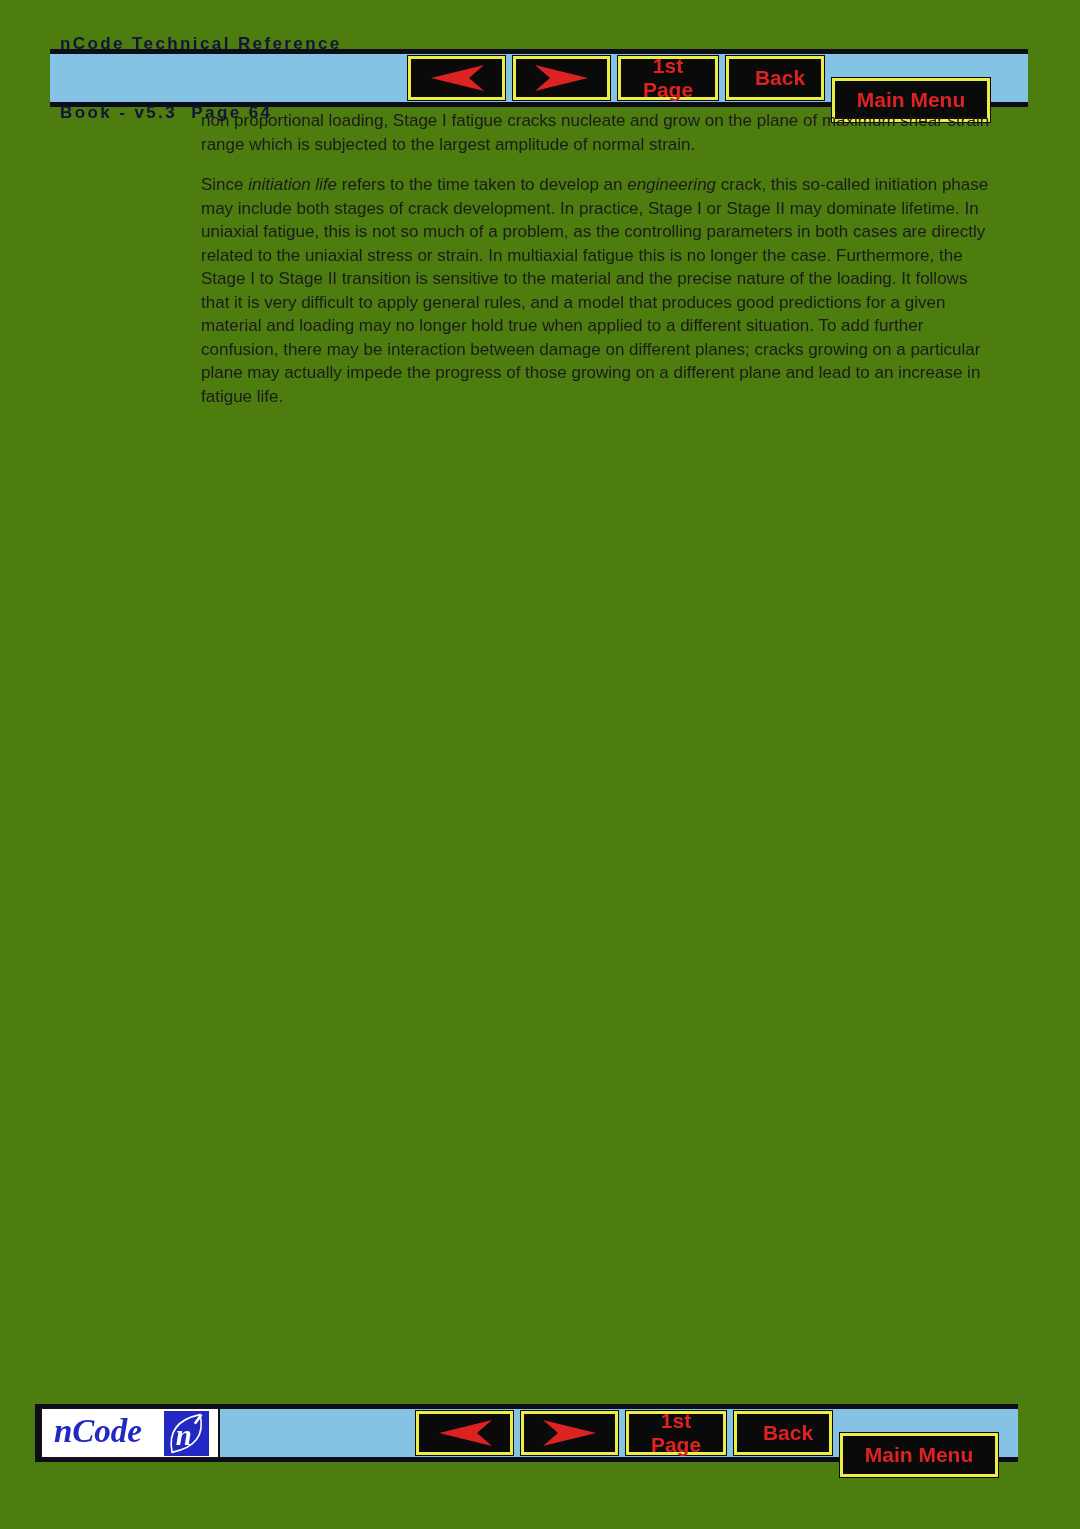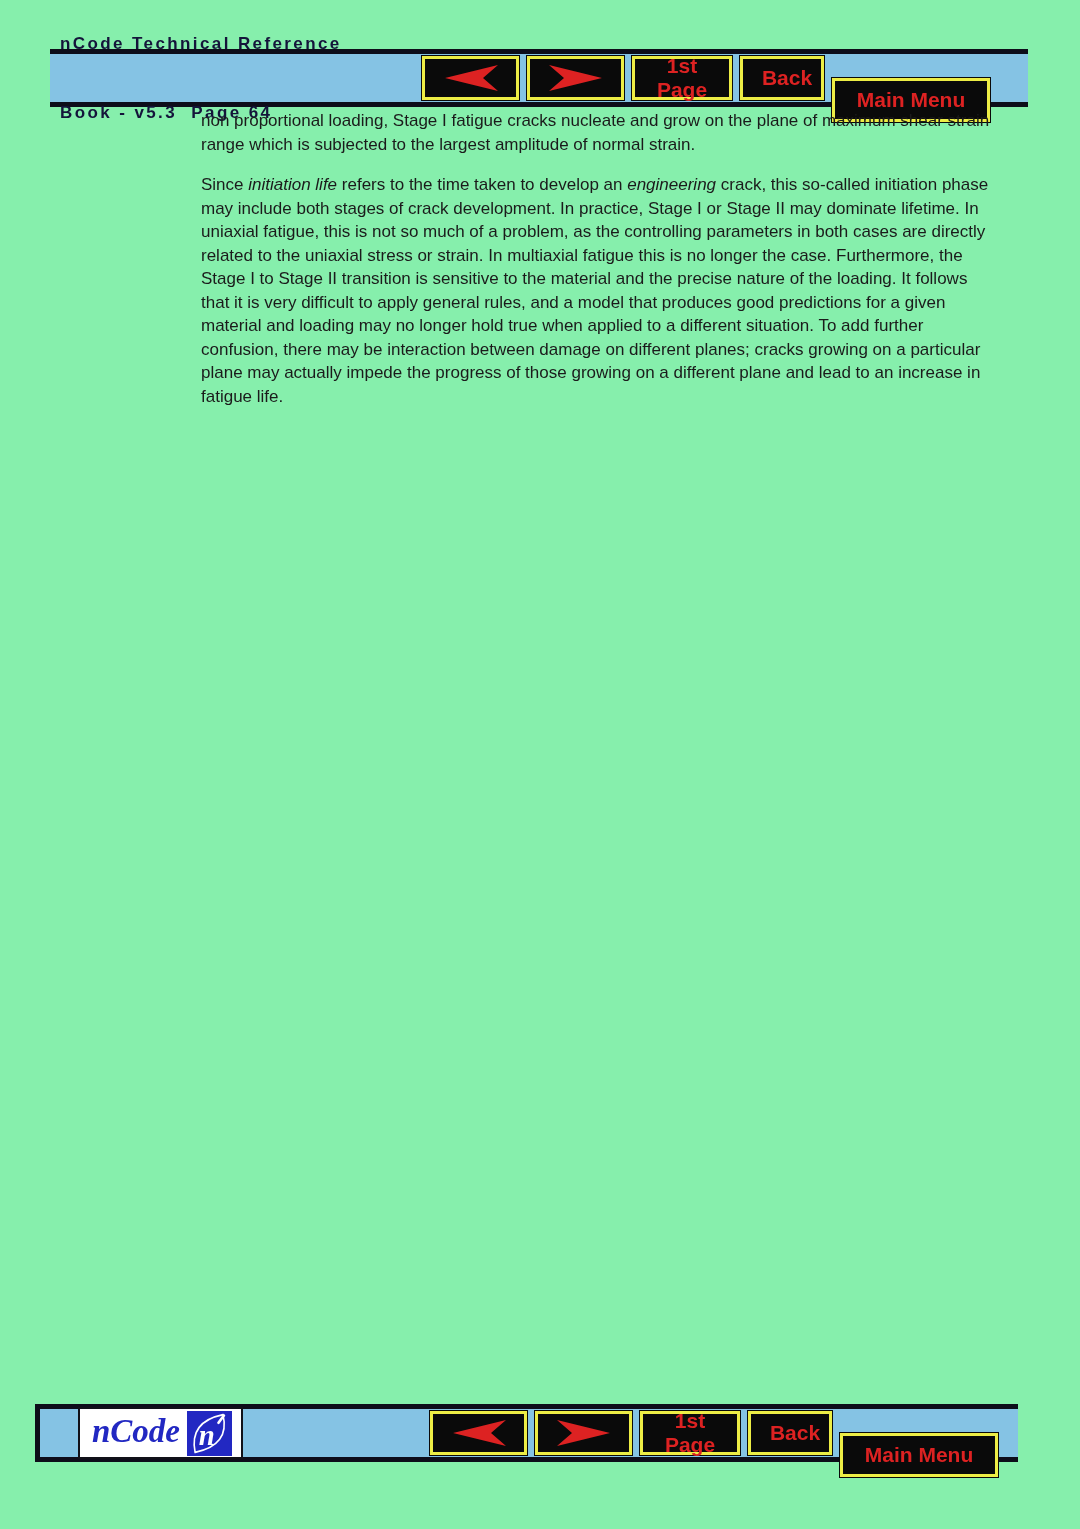--- a/index.html
+++ b/index.html
@@ -1,20 +1,20 @@
 <!DOCTYPE html>
 <html><head>
 <meta charset="utf-8">
 <style>
   html, body { margin: 0; padding: 0; background: #ffffff; }
   .page {
     position: relative;
     width: 1080px;
     height: 1529px;
-    background: #86efac;
+    background: #4d7c0f;
     font-family: "Liberation Sans", sans-serif;
     overflow: hidden;
   }
 
   
   .bar {
     position: absolute;
     box-sizing: border-box;
     background: #85C3E4;
     border-top: 5px solid #0D0D1A;
@@ -65,47 +65,46 @@
     font-weight: bold;
     font-size: 21px;
     display: flex;
     align-items: center;
     justify-content: center;
     padding: 0 6px;
     cursor: pointer;
   }
   .nav-btn.arrow      { width: 97px; }
   .nav-btn.first-page { width: 100px; }
-  .nav-btn.back       { width: 84px; padding-left: 16px; }
+  .nav-btn.back       { width: 98px; padding-left: 16px; }
   .nav-btn.main-menu  { width: 158px; margin-top: 43px; }
   .arrow-svg { display: block; }
 
   
   .content {
     position: absolute;
     left: 201px;
     top: 109px;
     width: 797px;
     color: #1B1B1B;
     font-size: 17px;
     line-height: 23.5px;
   }
   .content p { margin: 0 0 17px 0; }
 
   
   .logo-box {
     box-sizing: border-box;
-    margin-left: 38px;
     height: 52px;
     background: #ffffff;
     border: 2px solid #111118;
     display: flex;
     align-items: center;
     padding: 0 9px 0 12px;
-    gap: 7px;
+    gap: 22px;
   }
   .logo-text {
     font-family: "Liberation Serif", serif;
     font-style: italic;
     font-weight: bold;
     font-size: 33px;
     color: #2228C2;
     line-height: 1;
     padding-bottom: 4px;
   }

